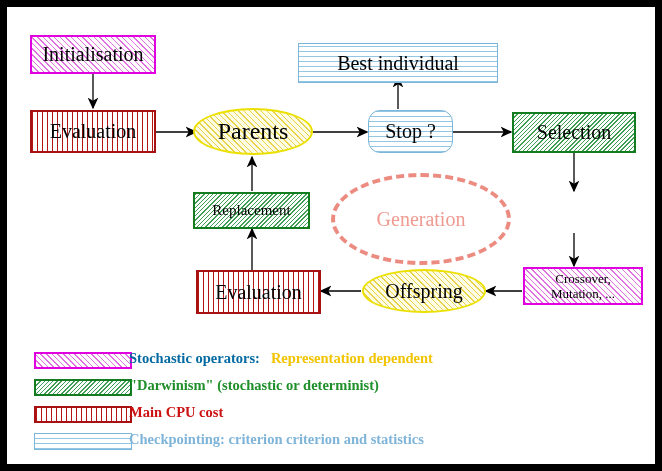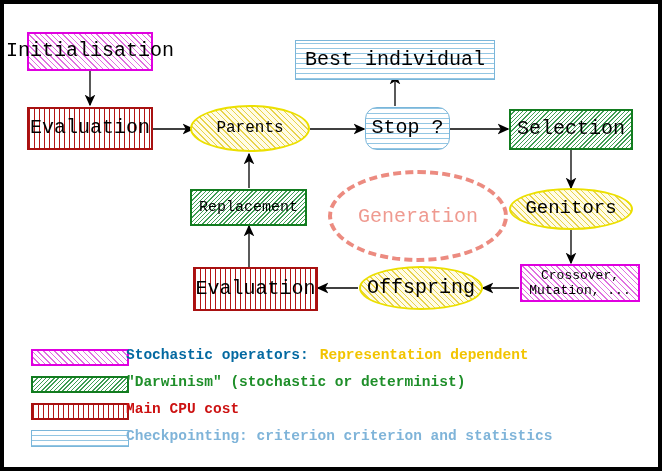--- a/index.html
+++ b/index.html
@@ -1,24 +1,23 @@
 <!DOCTYPE html>
 <html><head>
 <meta charset="utf-8">
 <style>
   html,body{margin:0;padding:0;background:#ffffff;}
   body{font-family:"Liberation Serif", serif;}
   #canvas{
     position:relative;
     width:662px;height:471px;
     background:#ffffff;
-    border:4px solid #000000;
+    border:7px solid #000000;
     box-sizing:border-box;
     overflow:hidden;
-    font-family:Liberation Mono, monospace;
   }
   svg#wires{position:absolute;left:0;top:0;width:662px;height:471px;pointer-events:none;}
 
   .node{position:absolute;box-sizing:border-box;display:flex;align-items:center;justify-content:center;text-align:center;}
   .node .lbl{position:relative;z-index:3;color:#000000;line-height:1.02;white-space:pre-line;}
 
   
   .hatch-magenta{
     background-color:#ffffff;
     background-image:repeating-linear-gradient(45deg,#e06fe0 0px,#e06fe0 1px,#ffffff 1px,#ffffff 4px);
@@ -106,21 +105,21 @@
 
   <div class="node hatch-magenta" style="left:23px;top:28px;width:126px;height:39px;">
     <span class="lbl" style="font-size:20px;">Initialisation</span>
   </div>
 
   <div class="node hatch-red" style="left:23px;top:103px;width:126px;height:43px;">
     <span class="lbl" style="font-size:20px;">Evaluation</span>
   </div>
 
   <div class="node hatch-yellow-ellipse" style="left:186px;top:101px;width:120px;height:47px;">
-    <span class="lbl" style="font-size:16px;">Parents</span>
+    <span class="lbl" style="font-size:24px;">Parents</span>
   </div>
 
   <div class="node hatch-blue" style="left:291px;top:36px;width:200px;height:40px;">
     <span class="lbl" style="font-size:20px;">Best individual</span>
   </div>
 
   <div class="node hatch-blue rounded" style="left:361px;top:103px;width:85px;height:43px;">
     <span class="lbl" style="font-size:20px;">Stop ?</span>
   </div>
 
@@ -129,23 +128,20 @@
   </div>
 
   <div class="node hatch-green" style="left:186px;top:185px;width:117px;height:37px;">
     <span class="lbl" style="font-size:15px;">Replacement</span>
   </div>
 
   <div class="gen-ellipse" style="left:324px;top:166px;width:172px;height:84px;">
     <span class="lbl" style="font-size:20px;">Generation</span>
   </div>
 
-  <div class="node hatch-yellow-ellipse" style="left:505px;top:184px;width:124px;height:42px;">
-    <span class="lbl" style="font-size:19px;">Genitors</span>
-  </div>
 
   <div class="node hatch-red" style="left:189px;top:263px;width:125px;height:44px;">
     <span class="lbl" style="font-size:20px;">Evaluation</span>
   </div>
 
   <div class="node hatch-yellow-ellipse" style="left:355px;top:262px;width:124px;height:44px;">
     <span class="lbl" style="font-size:20px;">Offspring</span>
   </div>
 
   <div class="node hatch-magenta" style="left:516px;top:260px;width:120px;height:38px;">

